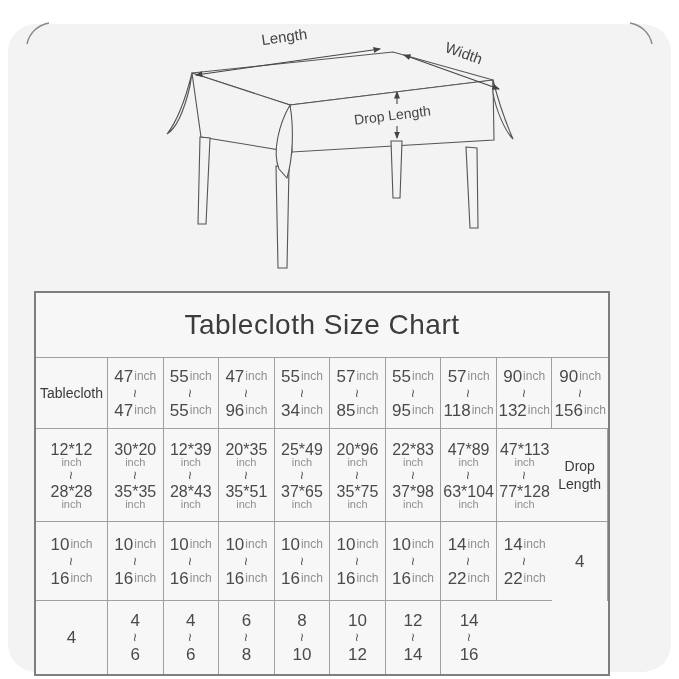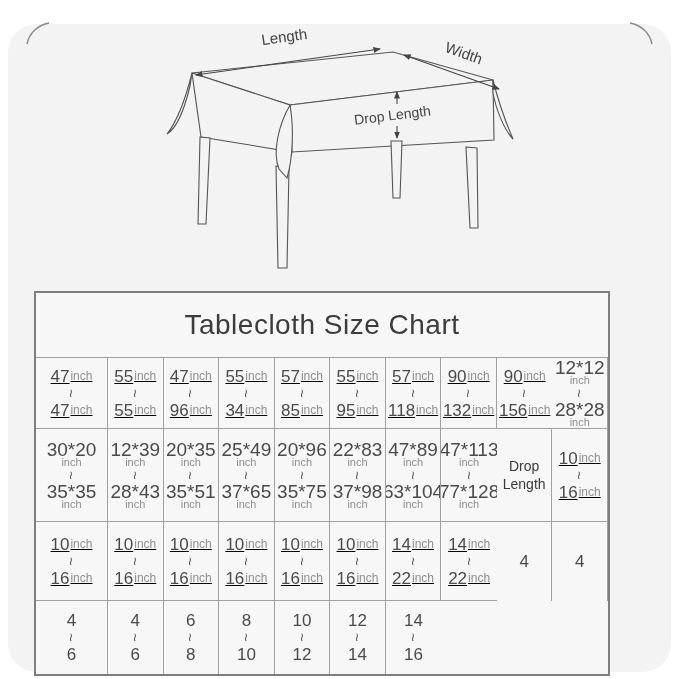--- a/index.html
+++ b/index.html
@@ -33,24 +33,24 @@
   .cell.no-r{border-right:none;}
   .cell.no-b{border-bottom:none;}
   .title-cell{
     grid-column:1 / -1;
     font-size:28px;color:#3c3c3c;letter-spacing:0.5px;
   }
   .label-cell{
     font-size:14px;color:#3a3a3a;line-height:18px;padding:0 2px;
   }
   .num{font-size:17px;color:#4a4a4a;line-height:19px;white-space:nowrap;}
-  .style-stacked-unit .num{font-size:19px;line-height:17px;}
+  .style-stacked-unit .num{font-size:16px;line-height:17px;}
   .unit{font-size:12px;color:#8f8f8f;margin-left:1px;}
   .unit-line{font-size:11px;color:#8f8f8f;line-height:11px;margin-top:-1px;white-space:nowrap;}
-  .val{display:flex;align-items:flex-start;line-height:19px;white-space:nowrap;text-decoration:underline;}
+  .val{display:flex;align-items:flex-start;line-height:19px;white-space:nowrap;}
   .tilde{
     height:13px;display:flex;align-items:center;justify-content:center;
     transform:rotate(90deg);
     font-size:15px;color:#555555;margin:1px 0;
   }
   .plain-num{font-size:17px;}
 </style>
 </head>
 <body>
 
@@ -90,20 +90,21 @@
   </g>
 
   <text x="285" y="42" transform="rotate(-8 285 42)" text-anchor="middle" font-size="15" fill="#444444">Length</text>
   <text x="462" y="58" transform="rotate(20 462 58)" text-anchor="middle" font-size="15" fill="#444444">Width</text>
   <text x="393" y="120" transform="rotate(-7 393 120)" text-anchor="middle" font-size="14" fill="#444444">Drop Length</text>
 </svg>
 
 <div class="size-table">
   <div class="cell title-cell no-r">Tablecloth Size Chart</div>
 
+<div class="cell label-cell">Tablecloth</div>
     <div class="cell data-cell style-inline-unit">
       <div class="val">
         <span class="num">47</span>
         <span class="unit">inch</span>
       </div>
       <div class="tilde">~</div>
       <div class="val">
         <span class="num">47</span>
         <span class="unit">inch</span>
       </div>

